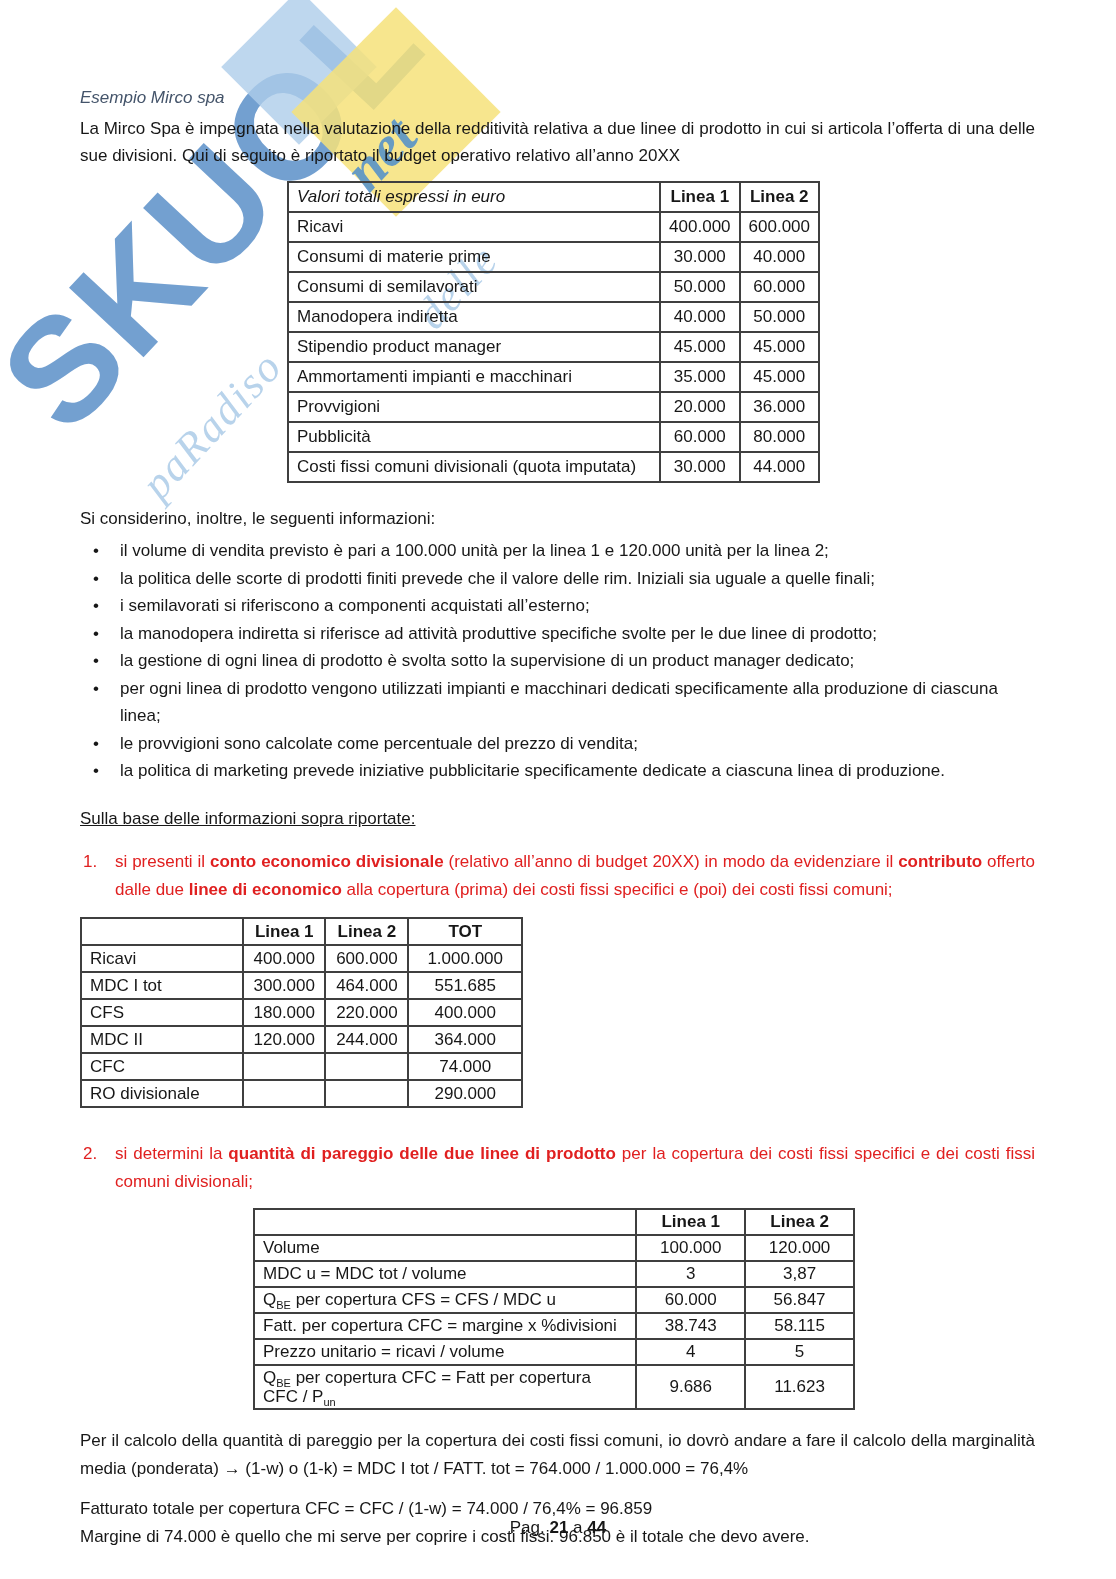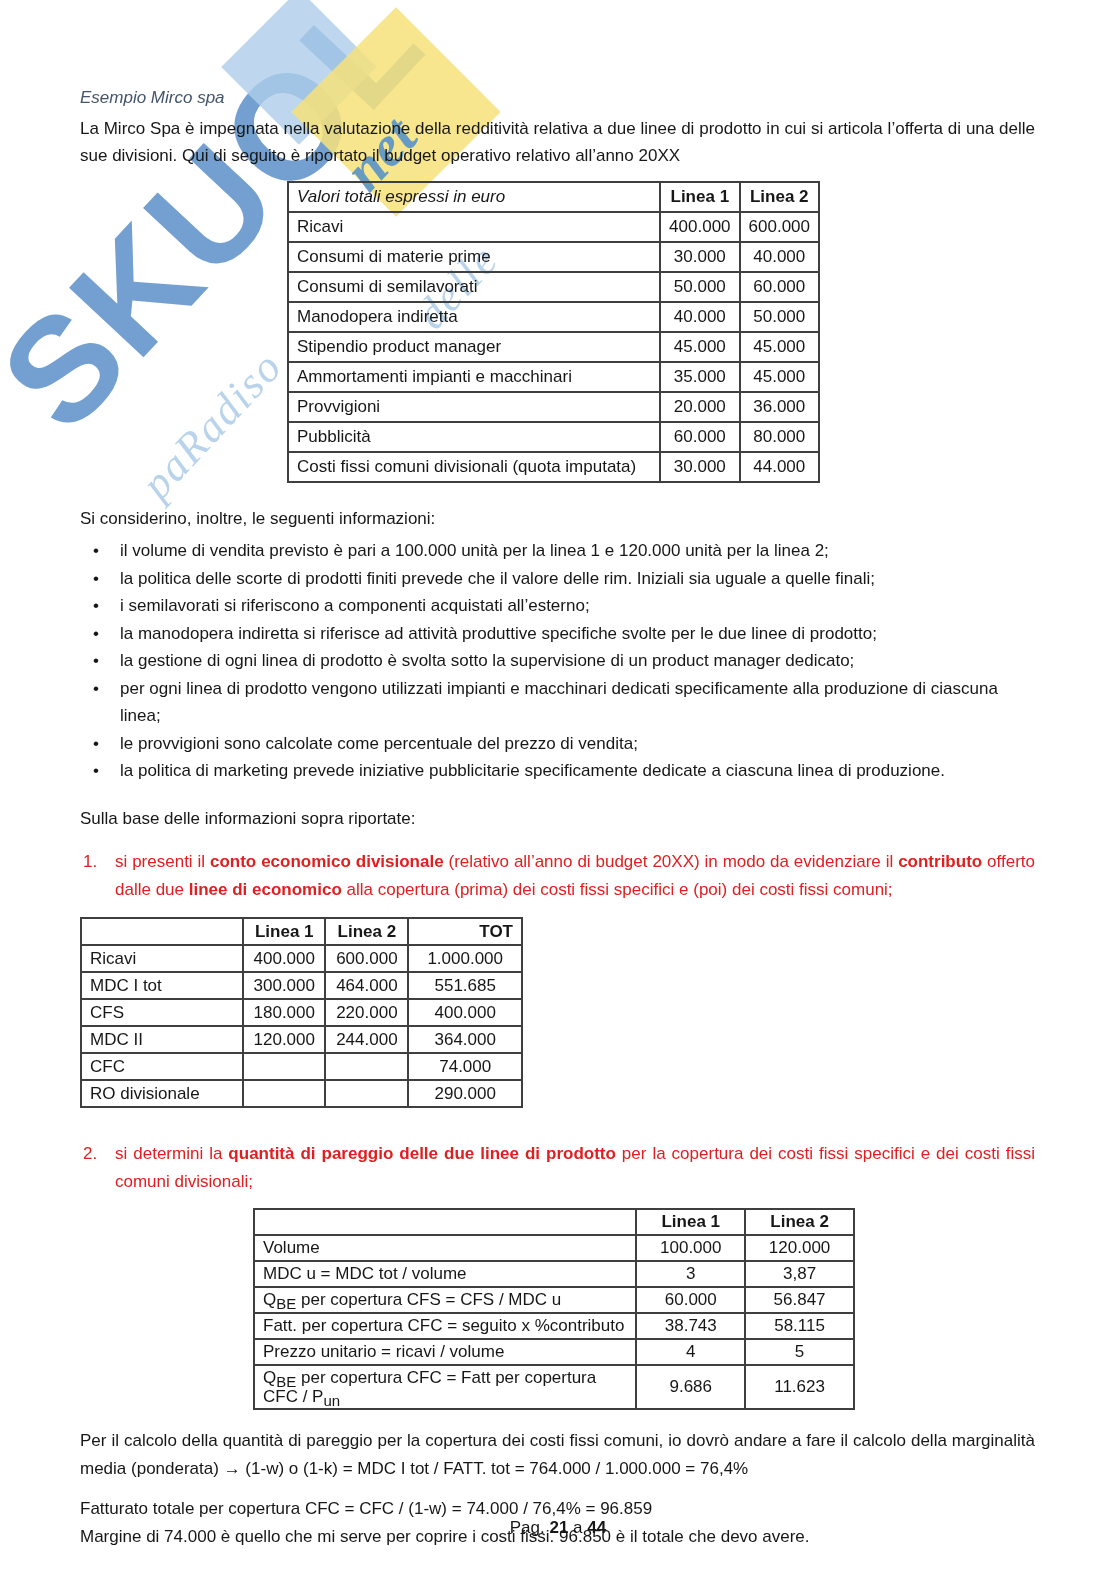--- a/index.html
+++ b/index.html
@@ -52,27 +52,27 @@
   .budget-table{margin:12px 0 0 207px;width:533px;}
   .budget-table td,.budget-table th{height:24px;}
   .budget-table .hdr-label{font-style:italic;margin-left:24px;}
   .cedv-wrap{display:flex;align-items:flex-start;margin-top:13px;}
   .cedv-table{width:443px;}
   .cedv-table td,.cedv-table th{line-height:19px;height:21px;}
   .notes{width:503px;margin-left:17px;margin-top:26px;line-height:25px;}
   .notes .note2{margin-top:25px;text-align:justify;}
   .be-table{margin:12px 0 0 173px;width:602px;}
   .be-table td,.be-table th{line-height:19px;height:20px;padding:2px 8px;}
-  sub{font-size:15px;line-height:0;}
+  sub{font-size:11px;line-height:0;}
   
   .info-heading{margin-top:22px;line-height:27px;}
   ul.bullets{list-style:none;margin:5px 0 0 0;padding:0;}
   ul.bullets li{position:relative;padding-left:40px;line-height:27.5px;}
   ul.bullets li::before{content:"\2022";position:absolute;left:13px;font-size:17px;}
-  .base-line{margin-top:20px;line-height:27px;}
+  .base-line{margin-top:20px;line-height:27px;text-decoration:underline;}
   .task{position:relative;padding-left:35px;margin-top:16px;line-height:28px;color:#e02020;}
   .task .tnum{position:absolute;left:3px;top:0;}
   .task b{font-weight:bold;}
   .task2{margin-top:32px;}
   
   .closing1{margin-top:17px;line-height:28px;}
   .closing-group{margin-top:12px;line-height:28px;}
   .footer{position:absolute;left:0;bottom:41px;width:100%;text-align:center;z-index:2;}
 </style>
 </head>
@@ -183,21 +183,21 @@
             <col style="width:160px">
             <col style="width:81px">
             <col style="width:82px">
             <col style="width:112px">
           </colgroup>
         <thead>
           <tr>
             <th></th>
             <th class="colhead">Linea 1</th>
             <th class="colhead">Linea 2</th>
-            <th class="colhead" style="text-align:right">TOT</th>
+            <th class="colhead" style="text-align:center">TOT</th>
           </tr>
         </thead>
         <tbody>
 
         <tr>
             <td>Ricavi</td>
             <td class="num">400.000</td>
             <td class="num">600.000</td>
             <td class="num">1.000.000</td>
           </tr>
@@ -263,21 +263,21 @@
           <td><span>MDC u = MDC tot / volume</span><sub></sub><span></span><sub></sub></td>
           <td class="num">3</td>
           <td class="num">3,87</td>
         </tr>
           <tr>
           <td><span>Q</span><sub>BE</sub><span> per copertura CFS = CFS / MDC u</span><sub></sub></td>
           <td class="num">60.000</td>
           <td class="num">56.847</td>
         </tr>
           <tr>
-          <td><span>Fatt. per copertura CFC = seguito x %contributo</span><sub></sub><span></span><sub></sub></td>
+          <td><span>Fatt. per copertura CFC = margine x %divisioni</span><sub></sub><span></span><sub></sub></td>
           <td class="num">38.743</td>
           <td class="num">58.115</td>
         </tr>
           <tr>
           <td><span>Prezzo unitario = ricavi / volume</span><sub></sub><span></span><sub></sub></td>
           <td class="num">4</td>
           <td class="num">5</td>
         </tr>
           <tr>
           <td><span>Q</span><sub>BE</sub><span> per copertura CFC = Fatt per copertura CFC / P</span><sub>un</sub></td>

